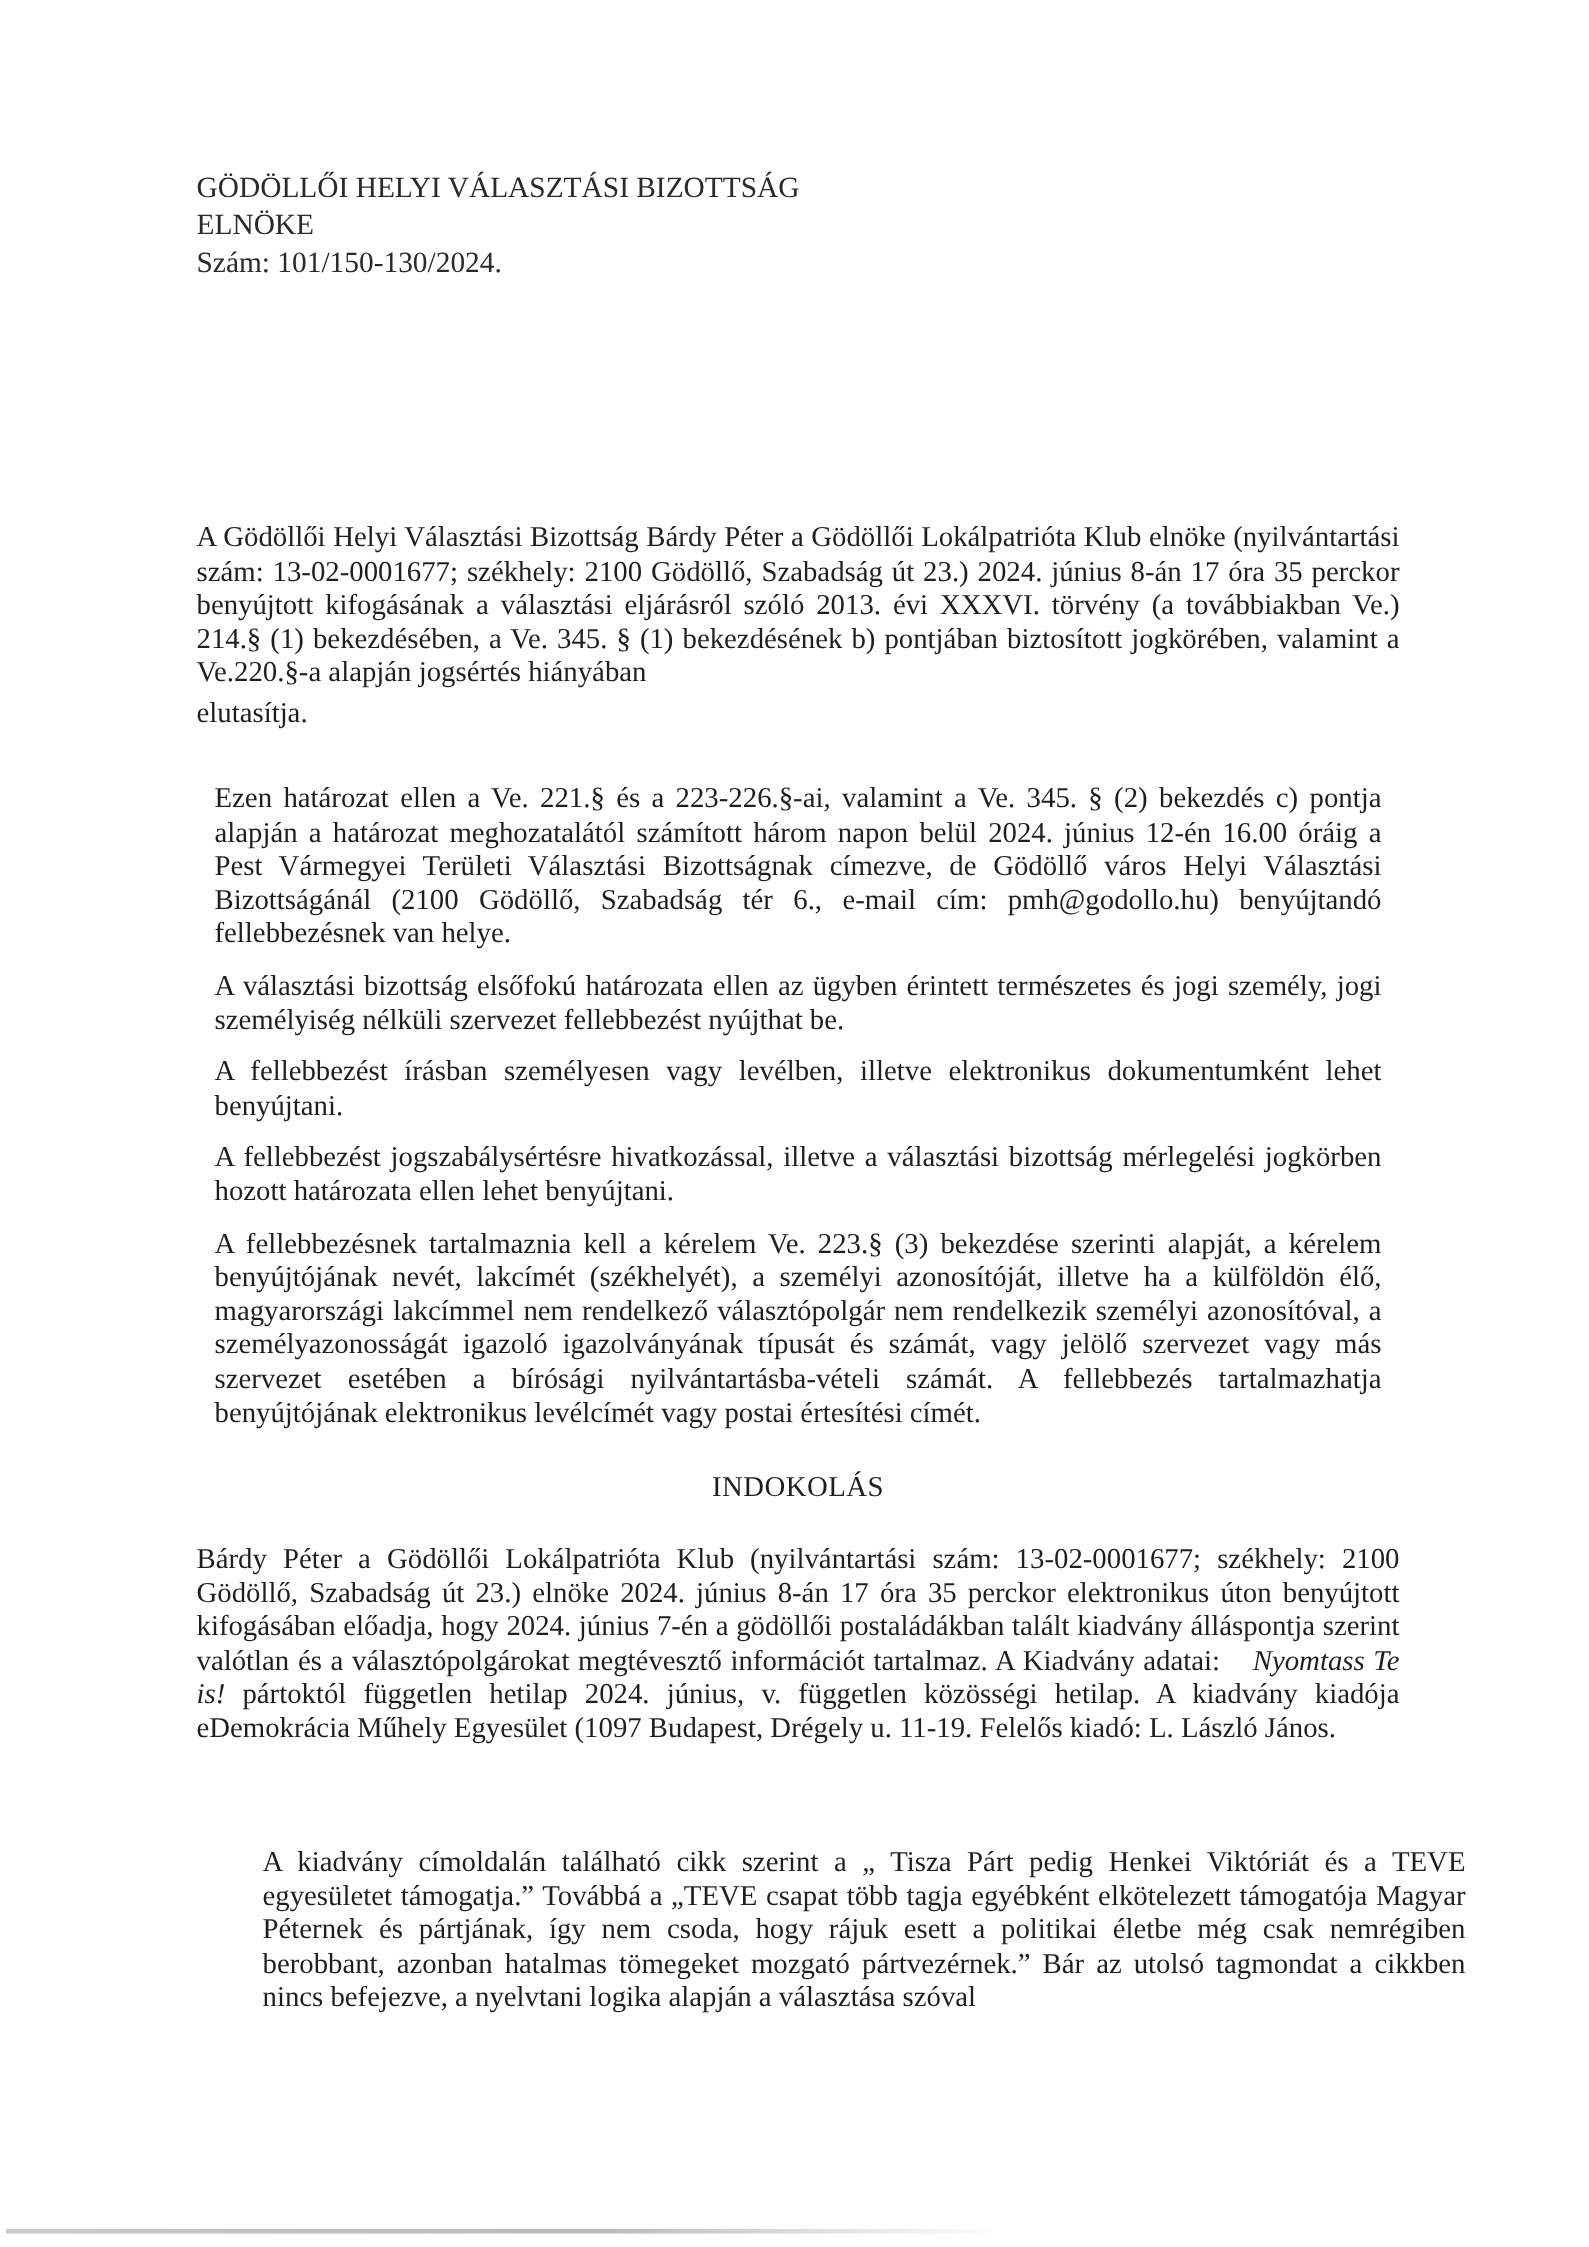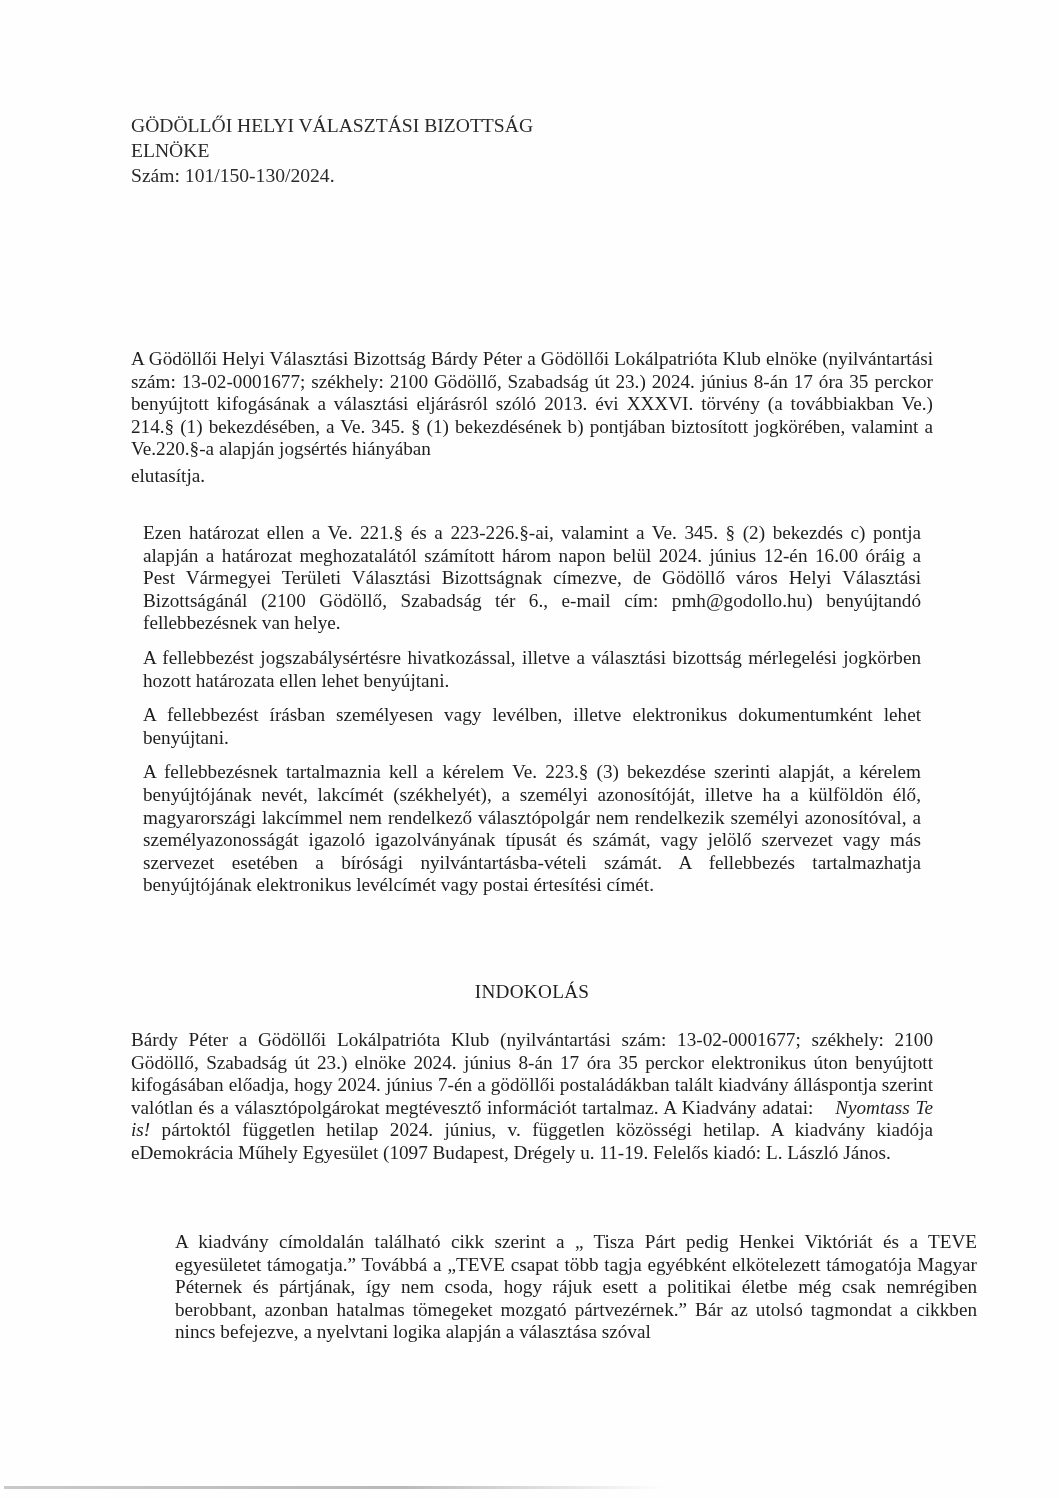--- a/index.html
+++ b/index.html
@@ -42,22 +42,23 @@
     <div>Szám: 101/150-130/2024.</div>
   </div>
 
 
   <p class="body-col para p1">A Gödöllői Helyi Választási Bizottság Bárdy Péter a Gödöllői Lokálpatrióta Klub elnöke (nyilvántartási szám: 13-02-0001677; székhely: 2100 Gödöllő, Szabadság út 23.) 2024. június 8-án 17 óra 35 perckor benyújtott kifogásának a választási eljárásról szóló 2013. évi XXXVI. törvény (a továbbiakban Ve.) 214.§ (1) bekezdésében, a Ve. 345. § (1) bekezdésének b) pontjában biztosított jogkörében, valamint a Ve.220.§-a alapján jogsértés hiányában</p>
 
   <div class="decision">elutasítja.</div>
 
   <div class="body-col p2">
     <p>Ezen határozat ellen a Ve. 221.§ és a 223-226.§-ai, valamint a Ve. 345. § (2) bekezdés c) pontja alapján a határozat meghozatalától számított három napon belül 2024. június 12-én 16.00 óráig a Pest Vármegyei Területi Választási Bizottságnak címezve, de Gödöllő város Helyi Választási Bizottságánál (2100 Gödöllő, Szabadság tér 6., e-mail cím: pmh@godollo.hu) benyújtandó fellebbezésnek van helye.</p>
+    <p>A választási bizottság elsőfokú határozata ellen az ügyben érintett természetes és jogi személy, jogi személyiség nélküli szervezet fellebbezést nyújthat be.</p>
+    <p>A fellebbezést írásban személyesen vagy levélben, illetve elektronikus dokumentumként lehet benyújtani.</p>
     <p>A fellebbezést jogszabálysértésre hivatkozással, illetve a választási bizottság mérlegelési jogkörben hozott határozata ellen lehet benyújtani.</p>
-    <p>A fellebbezést írásban személyesen vagy levélben, illetve elektronikus dokumentumként lehet benyújtani.</p>
     <p>A fellebbezésnek tartalmaznia kell a kérelem Ve. 223.§ (3) bekezdése szerinti alapját, a kérelem benyújtójának nevét, lakcímét (székhelyét), a személyi azonosítóját, illetve ha a külföldön élő, magyarországi lakcímmel nem rendelkező választópolgár nem rendelkezik személyi azonosítóval, a személyazonosságát igazoló igazolványának típusát és számát, vagy jelölő szervezet vagy más szervezet esetében a bírósági nyilvántartásba-vételi számát. A fellebbezés tartalmazhatja benyújtójának elektronikus levélcímét vagy postai értesítési címét.</p>
   </div>
 
   <div class="indok">INDOKOLÁS</div>
 
   <p class="body-col para p3"><span>Bárdy Péter a Gödöllői Lokálpatrióta Klub (nyilvántartási szám: 13-02-0001677; székhely: 2100 Gödöllő, Szabadság út 23.) elnöke 2024. június 8-án 17 óra 35 perckor elektronikus úton benyújtott kifogásában előadja, hogy 2024. június 7-én a gödöllői postaládákban talált kiadvány álláspontja szerint valótlan és a választópolgárokat megtévesztő információt tartalmaz. A Kiadvány adatai: </span><em>Nyomtass Te is!</em><span> pártoktól független hetilap 2024. június, v. független közösségi hetilap. A kiadvány kiadója eDemokrácia Műhely Egyesület (1097 Budapest, Drégely u. 11-19. Felelős kiadó: L. László János.</span></p>
 
   <p class="body-col para p4">A kiadvány címoldalán található cikk  szerint a „ Tisza Párt pedig Henkei Viktóriát és a TEVE egyesületet támogatja.” Továbbá a „TEVE csapat több tagja egyébként elkötelezett támogatója Magyar Péternek és pártjának, így nem csoda, hogy rájuk esett a politikai életbe még csak nemrégiben berobbant, azonban hatalmas tömegeket mozgató pártvezérnek.” Bár az utolsó tagmondat a cikkben nincs befejezve, a nyelvtani logika alapján a választása szóval</p>
 
   <div class="scanline"></div>

